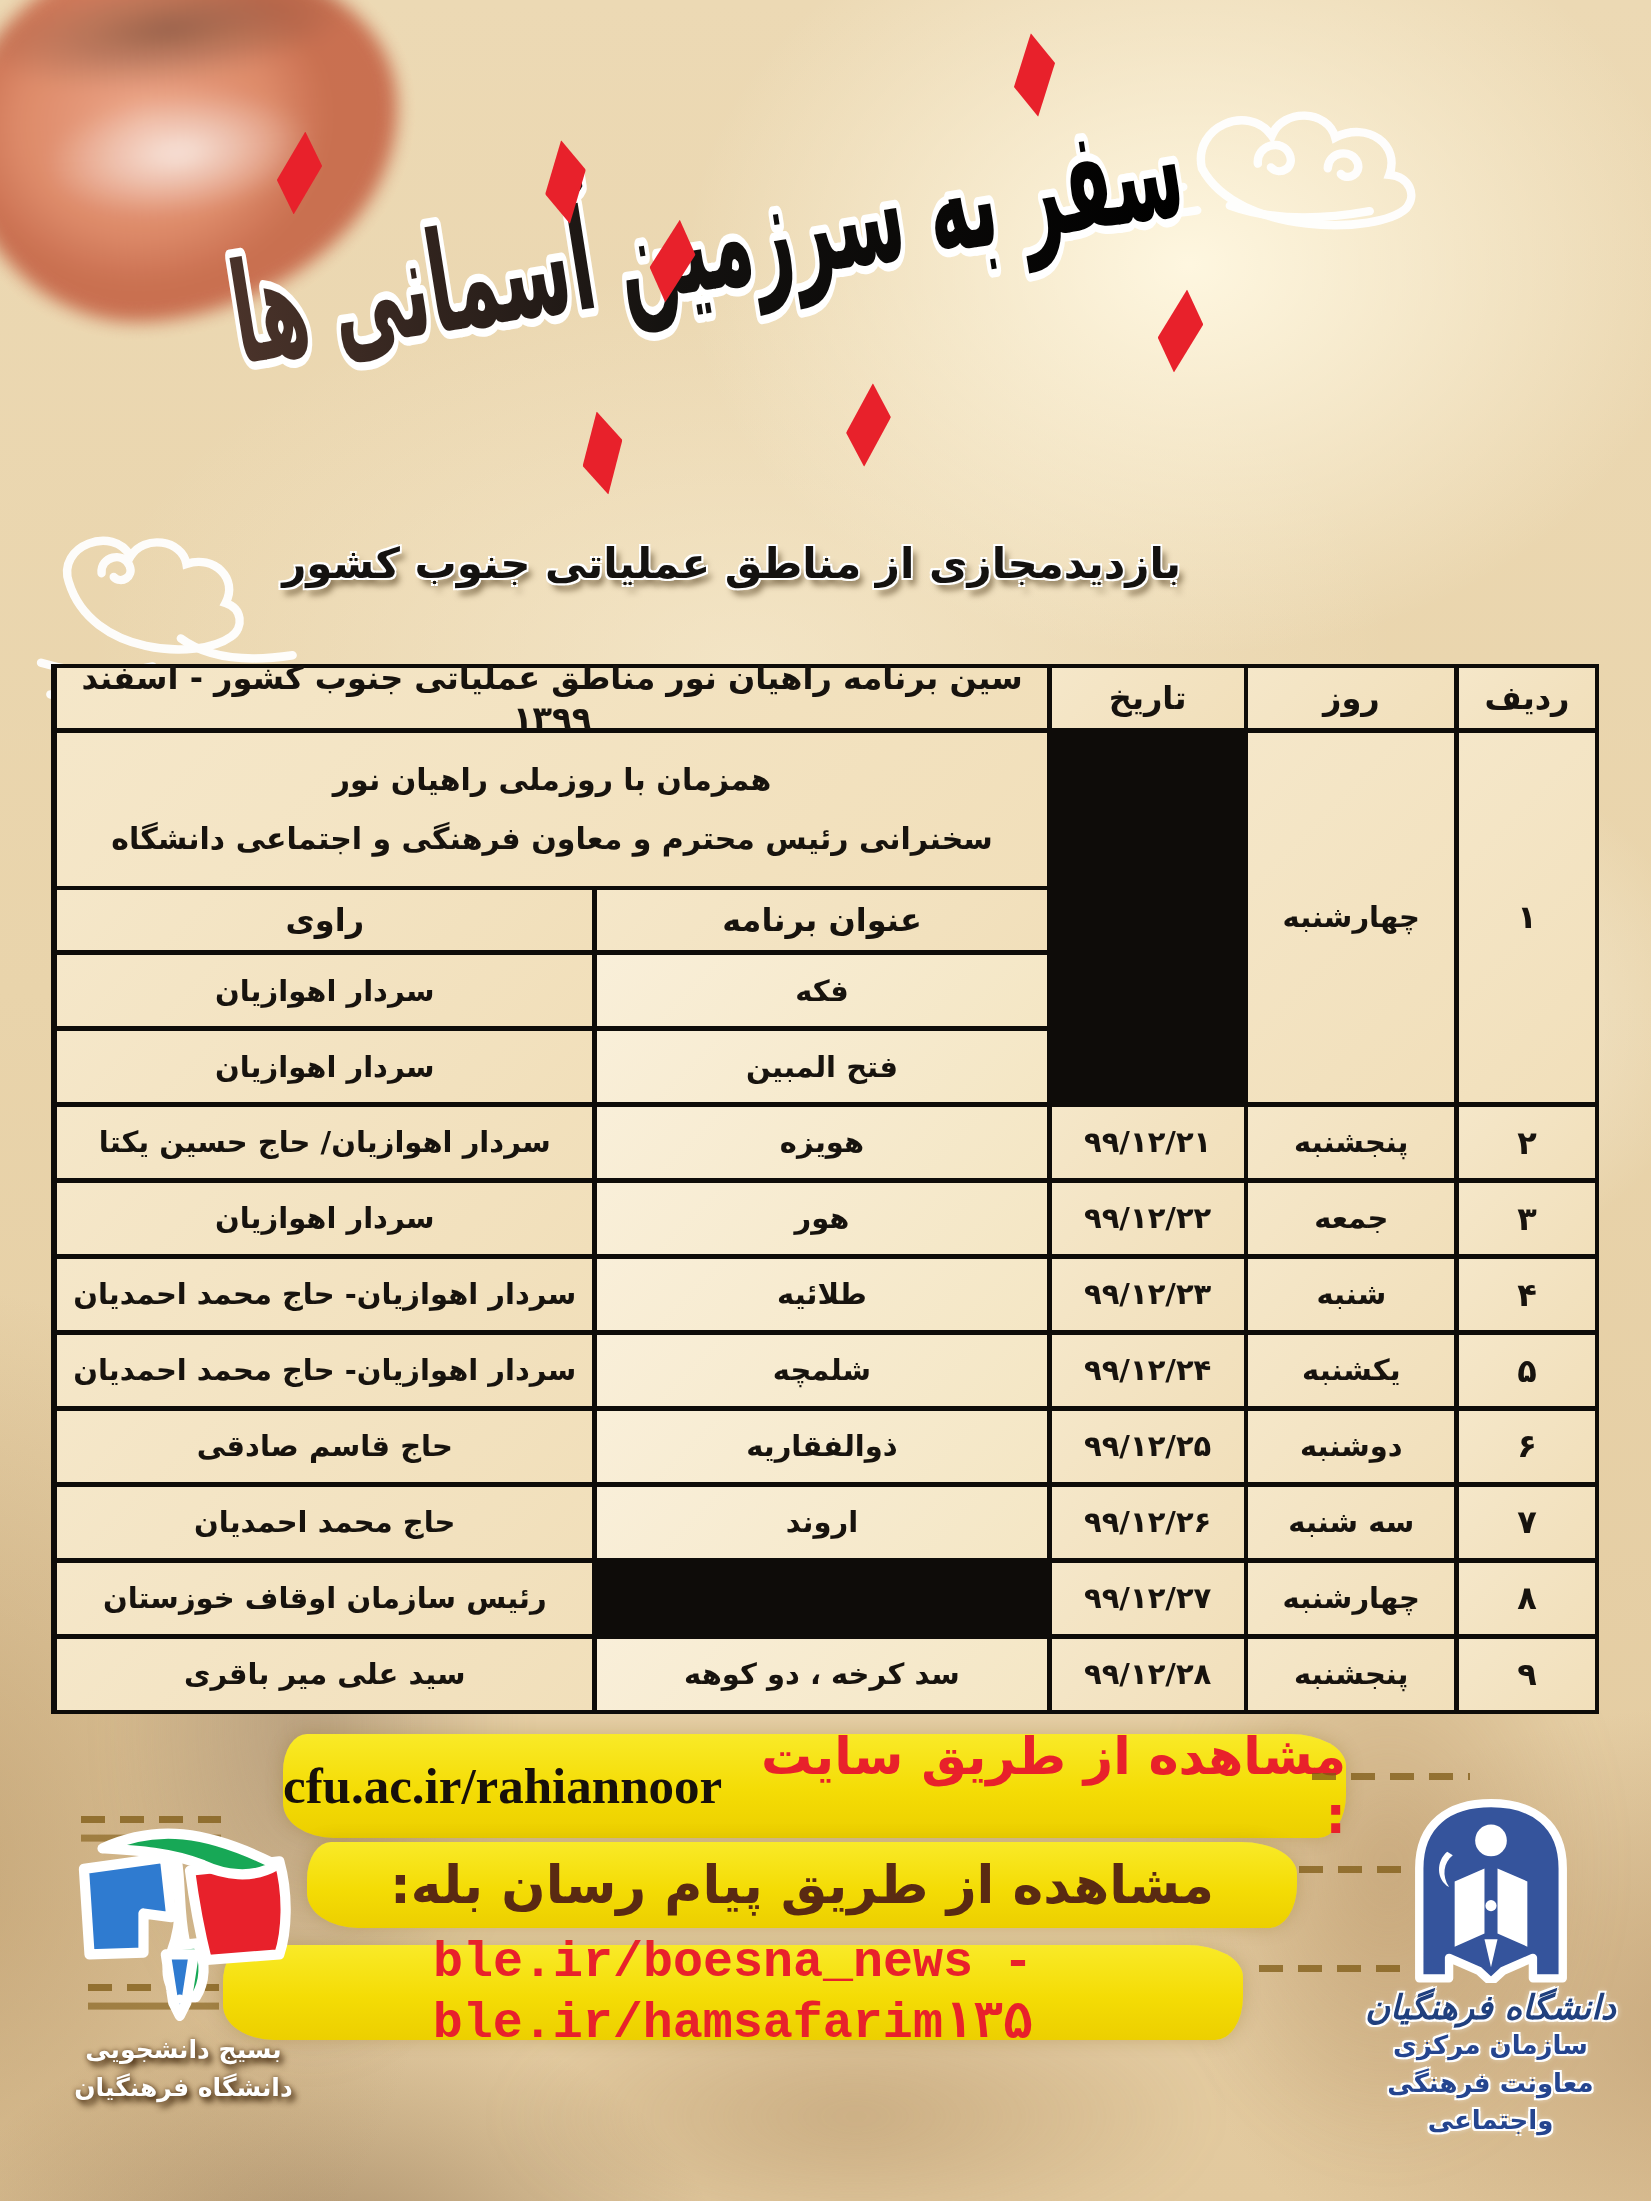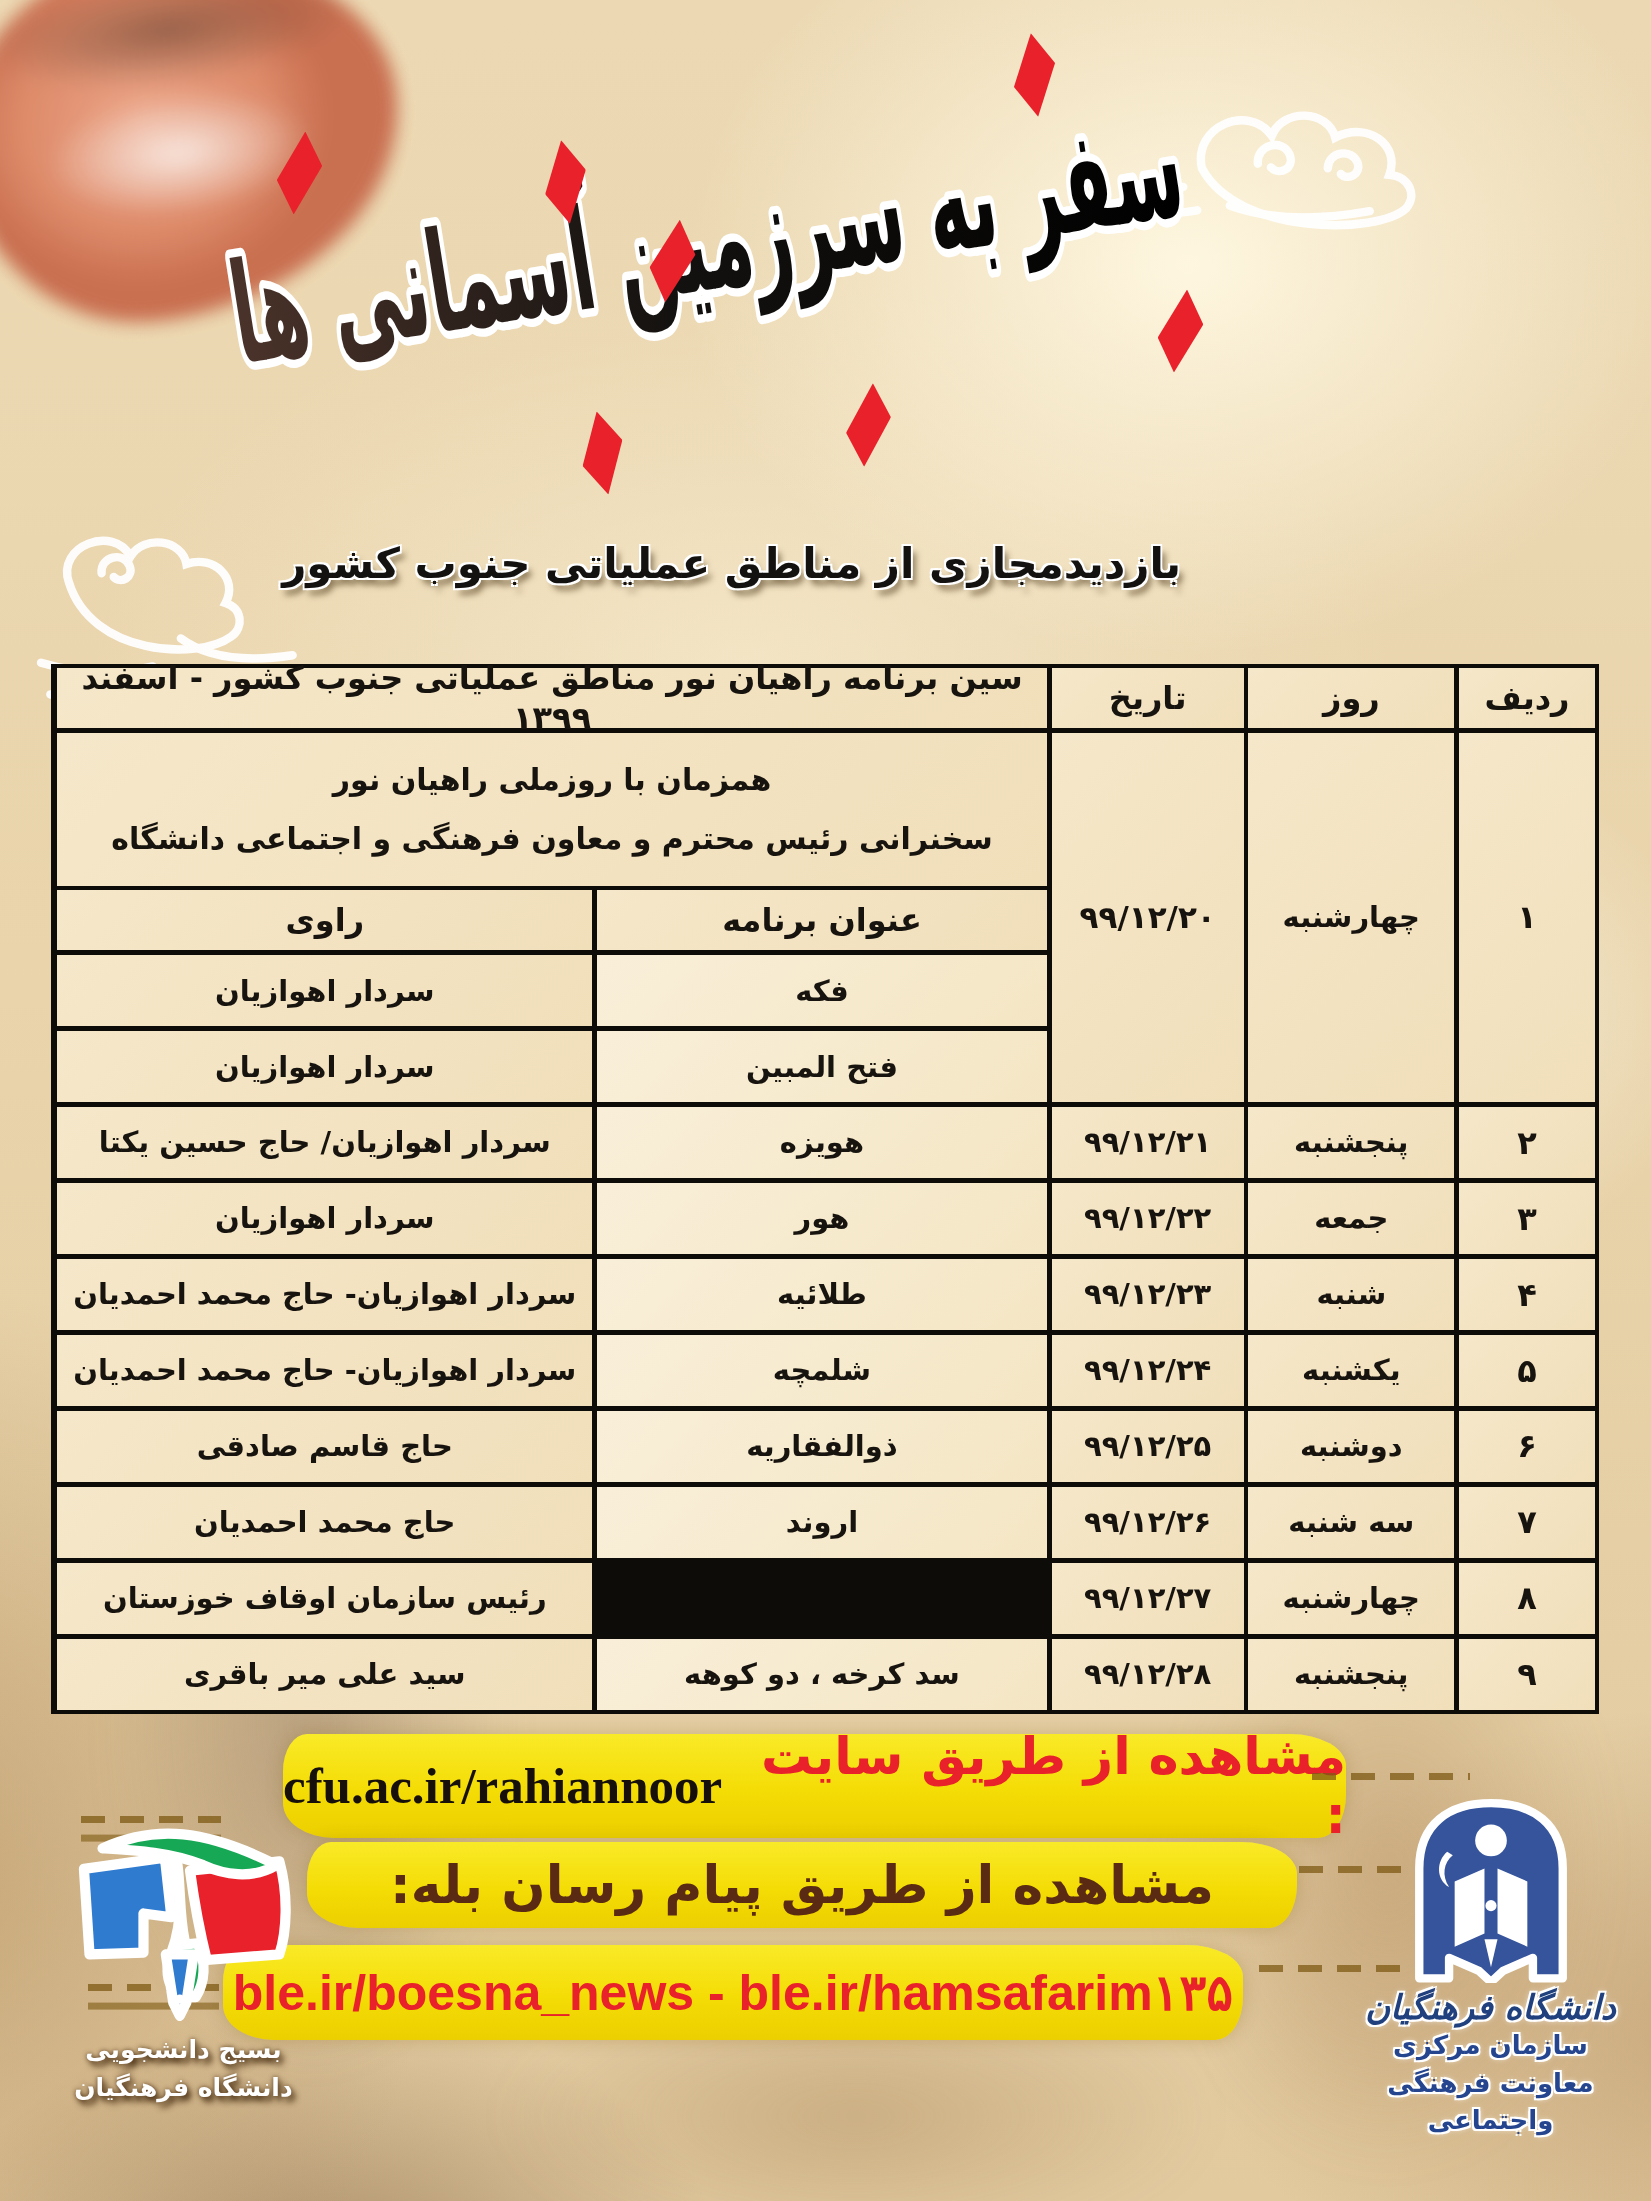--- a/index.html
+++ b/index.html
@@ -68,21 +68,21 @@
     border-radius:24px 56px 28px 51px / 37px 32px 43px 35px;
     box-shadow:0 0 17px rgba(120,90,0,.25);
   }
   .bar::before{content:"";position:absolute;inset:-6.5px 24px -4.7px 20.5px;z-index:-1;
     background:inherit;border-radius:56px 23px 51px 28px/28px 47px 28px 47px;transform:rotate(-.7deg);opacity:.9;}
   .bar1{left:284px;top:1734px;width:1063px;height:104px;font-size:51px;font-weight:bold;}
   .bar1 .lbl{color:#e8212b;margin-left:13px;}
   .bar1 .url{color:#17100a;font-family:"Liberation Serif",serif;font-weight:bold;}
   .bar2{left:308px;top:1842px;width:990px;height:86px;font-size:52px;font-weight:bold;color:#5a2a12;}
   .bar3{left:224px;top:1945px;width:1020px;height:95px;font-size:50px;font-weight:bold;}
-  .bar3 .url{color:#e8212b;font-family:Liberation Sans, sans-serif;}
+  .bar3 .url{color:#e8212b;font-family:Liberation Mono, monospace;text-align:center;}
   .dash{position:absolute;height:6.5px;opacity:.75;
     background:repeating-linear-gradient(90deg,#7e5a14 0 24px,transparent 24px 39px);}
   .dash.d2{box-shadow:0 18.6px 0 rgba(126,90,20,.8);}
 
   .logo{position:absolute;text-align:center;}
   .logo-left{left:42px;top:1813px;width:285px;}
   .logo-left .t{color:#fff;font-weight:bold;font-size:25px;line-height:1.5;
     text-shadow:0 0 5.6px rgba(80,50,20,.9),3.7px 4.7px 6.5px rgba(60,35,10,.9);}
   .logo-right{left:1344px;top:1792px;width:295px;}
   .logo-right .name{color:#20407e;font-weight:bold;font-size:34px;font-style:italic;
@@ -145,21 +145,20 @@
 
   <div class="table">
 
     <div class="cell head" style="grid-area:1/1/2/2">ردیف</div>
     <div class="cell head" style="grid-area:1/2/2/3">روز</div>
     <div class="cell head" style="grid-area:1/3/2/4">تاریخ</div>
     <div class="cell head" style="grid-area:1/4/2/6">سین برنامه راهیان نور مناطق عملیاتی جنوب کشور - اسفند ۱۳۹۹</div>
 
     <div class="cell head" style="grid-area:2/1/6/2">۱</div>
     <div class="cell" style="grid-area:2/2/6/3">چهارشنبه</div>
-    <div class="cell" style="grid-area:2/3/6/4;font-size:31px">۹۹/۱۲/۲۰</div>
     <div class="cell speech" style="grid-area:2/4/3/6">
       <span>همزمان با روزملی راهیان نور</span>
       <span>سخنرانی رئیس محترم و معاون فرهنگی و اجتماعی دانشگاه</span>
     </div>
     <div class="cell head" style="grid-area:3/4/4/5">عنوان برنامه</div>
     <div class="cell head" style="grid-area:3/5/4/6">راوی</div>
     <div class="cell light" style="grid-area:4/4/5/5">فکه</div>
     <div class="cell" style="grid-area:4/5/5/6">سردار اهوازیان</div>
     <div class="cell light" style="grid-area:5/4/6/5">فتح المبین</div>
     <div class="cell" style="grid-area:5/5/6/6">سردار اهوازیان</div>

